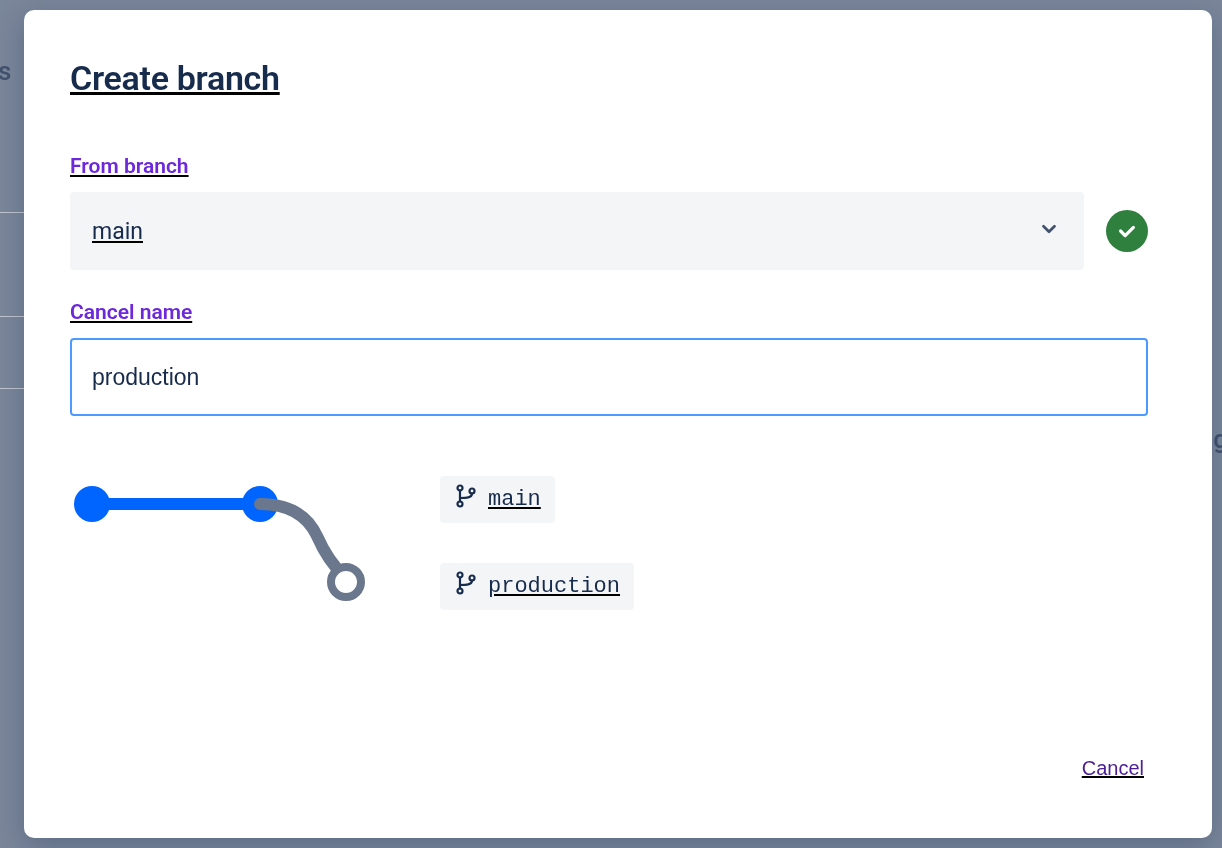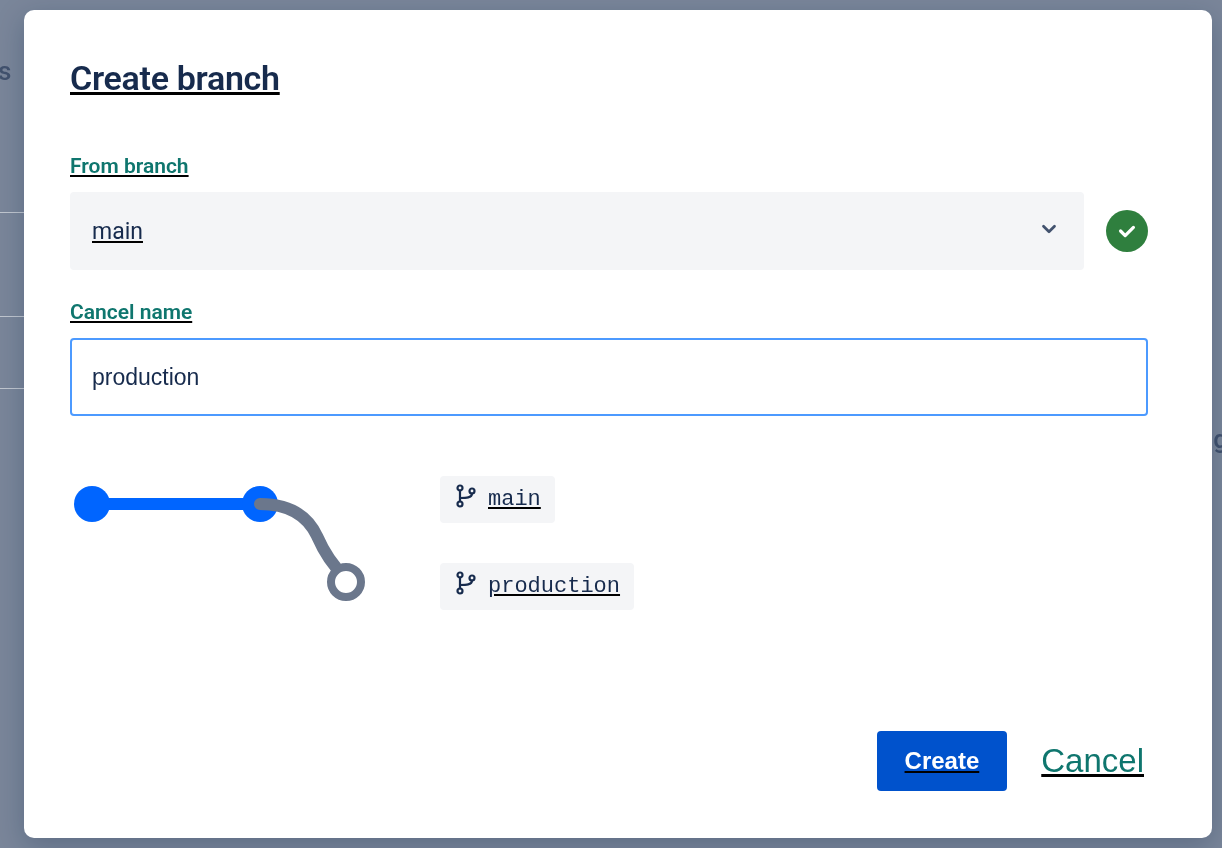--- a/index.html
+++ b/index.html
@@ -29,21 +29,21 @@
       font-size: 34px;
       font-weight: 600;
       color: #172B4D;
       letter-spacing: -0.3px;
       margin-bottom: 56px;
     }
     .field-group { margin-bottom: 30px; }
     .field-label {
       font-size: 21px;
       font-weight: 600;
-      color: #0f766e;
+      color: #6d28d9;
       margin-bottom: 14px;
       display: block;
     }
     .select-row {
       display: flex;
       align-items: center;
       gap: 22px;
     }
     .select-control {
       flex: 1;
@@ -131,22 +131,22 @@
       border: none;
       border-radius: 4px;
       font-size: 24px;
       font-weight: 600;
       padding: 16px 28px;
       cursor: pointer;
     }
     .btn-link {
       background: transparent;
       border: none;
-      color: #0f766e;
-      font-size: 33px;
+      color: #4c1d95;
+      font-size: 20px;
       font-weight: 500;
       cursor: pointer;
       padding: 14px 4px;
     }
     
     .bg-letter-left {
       position: absolute;
       top: 56px;
       left: -2px;
       font-size: 26px;
@@ -236,17 +236,16 @@
             <path d="M6 6.5 L6 17.5"></path>
             <path d="M18 9.5 C18 14 12 14 6 14"></path>
           </svg>
         </span>
         <span>production</span>
       </div>
     </div>
   </div>
 
   <div class="footer">
-    <button class="btn-primary">Create</button>
     <button class="btn-link">Cancel</button>
   </div>
 
 </div>
 
 </body></html>

